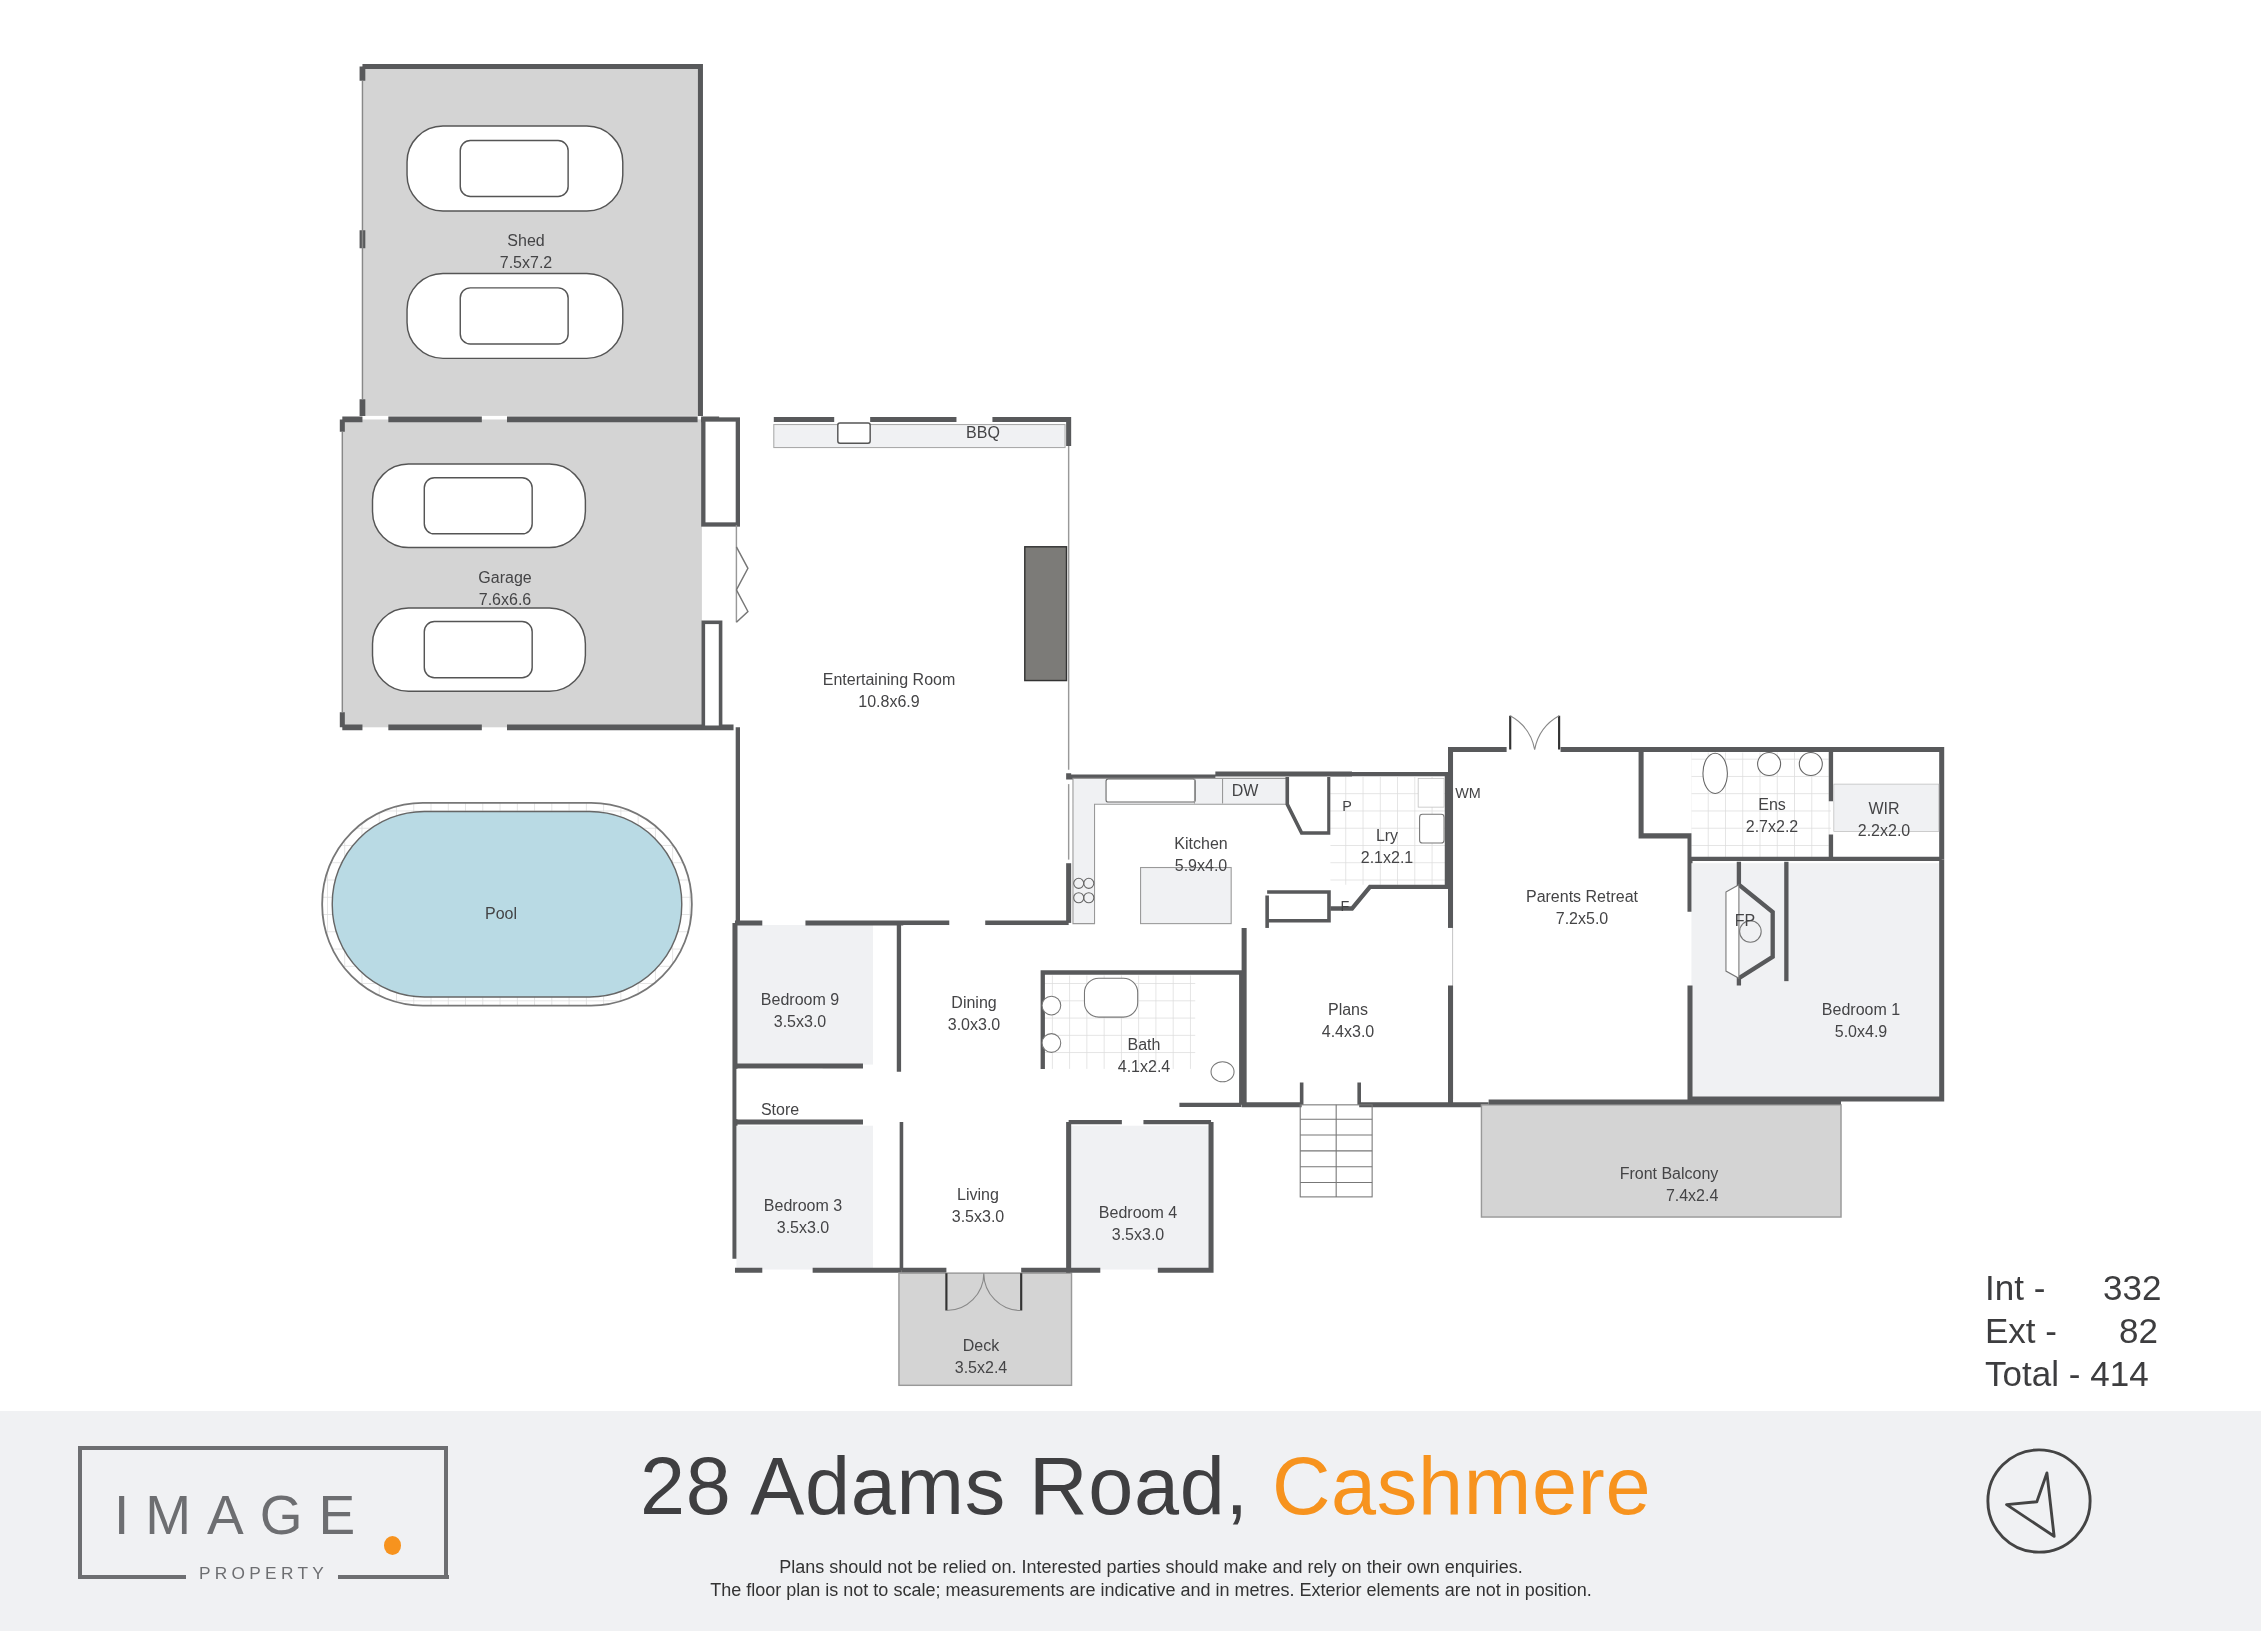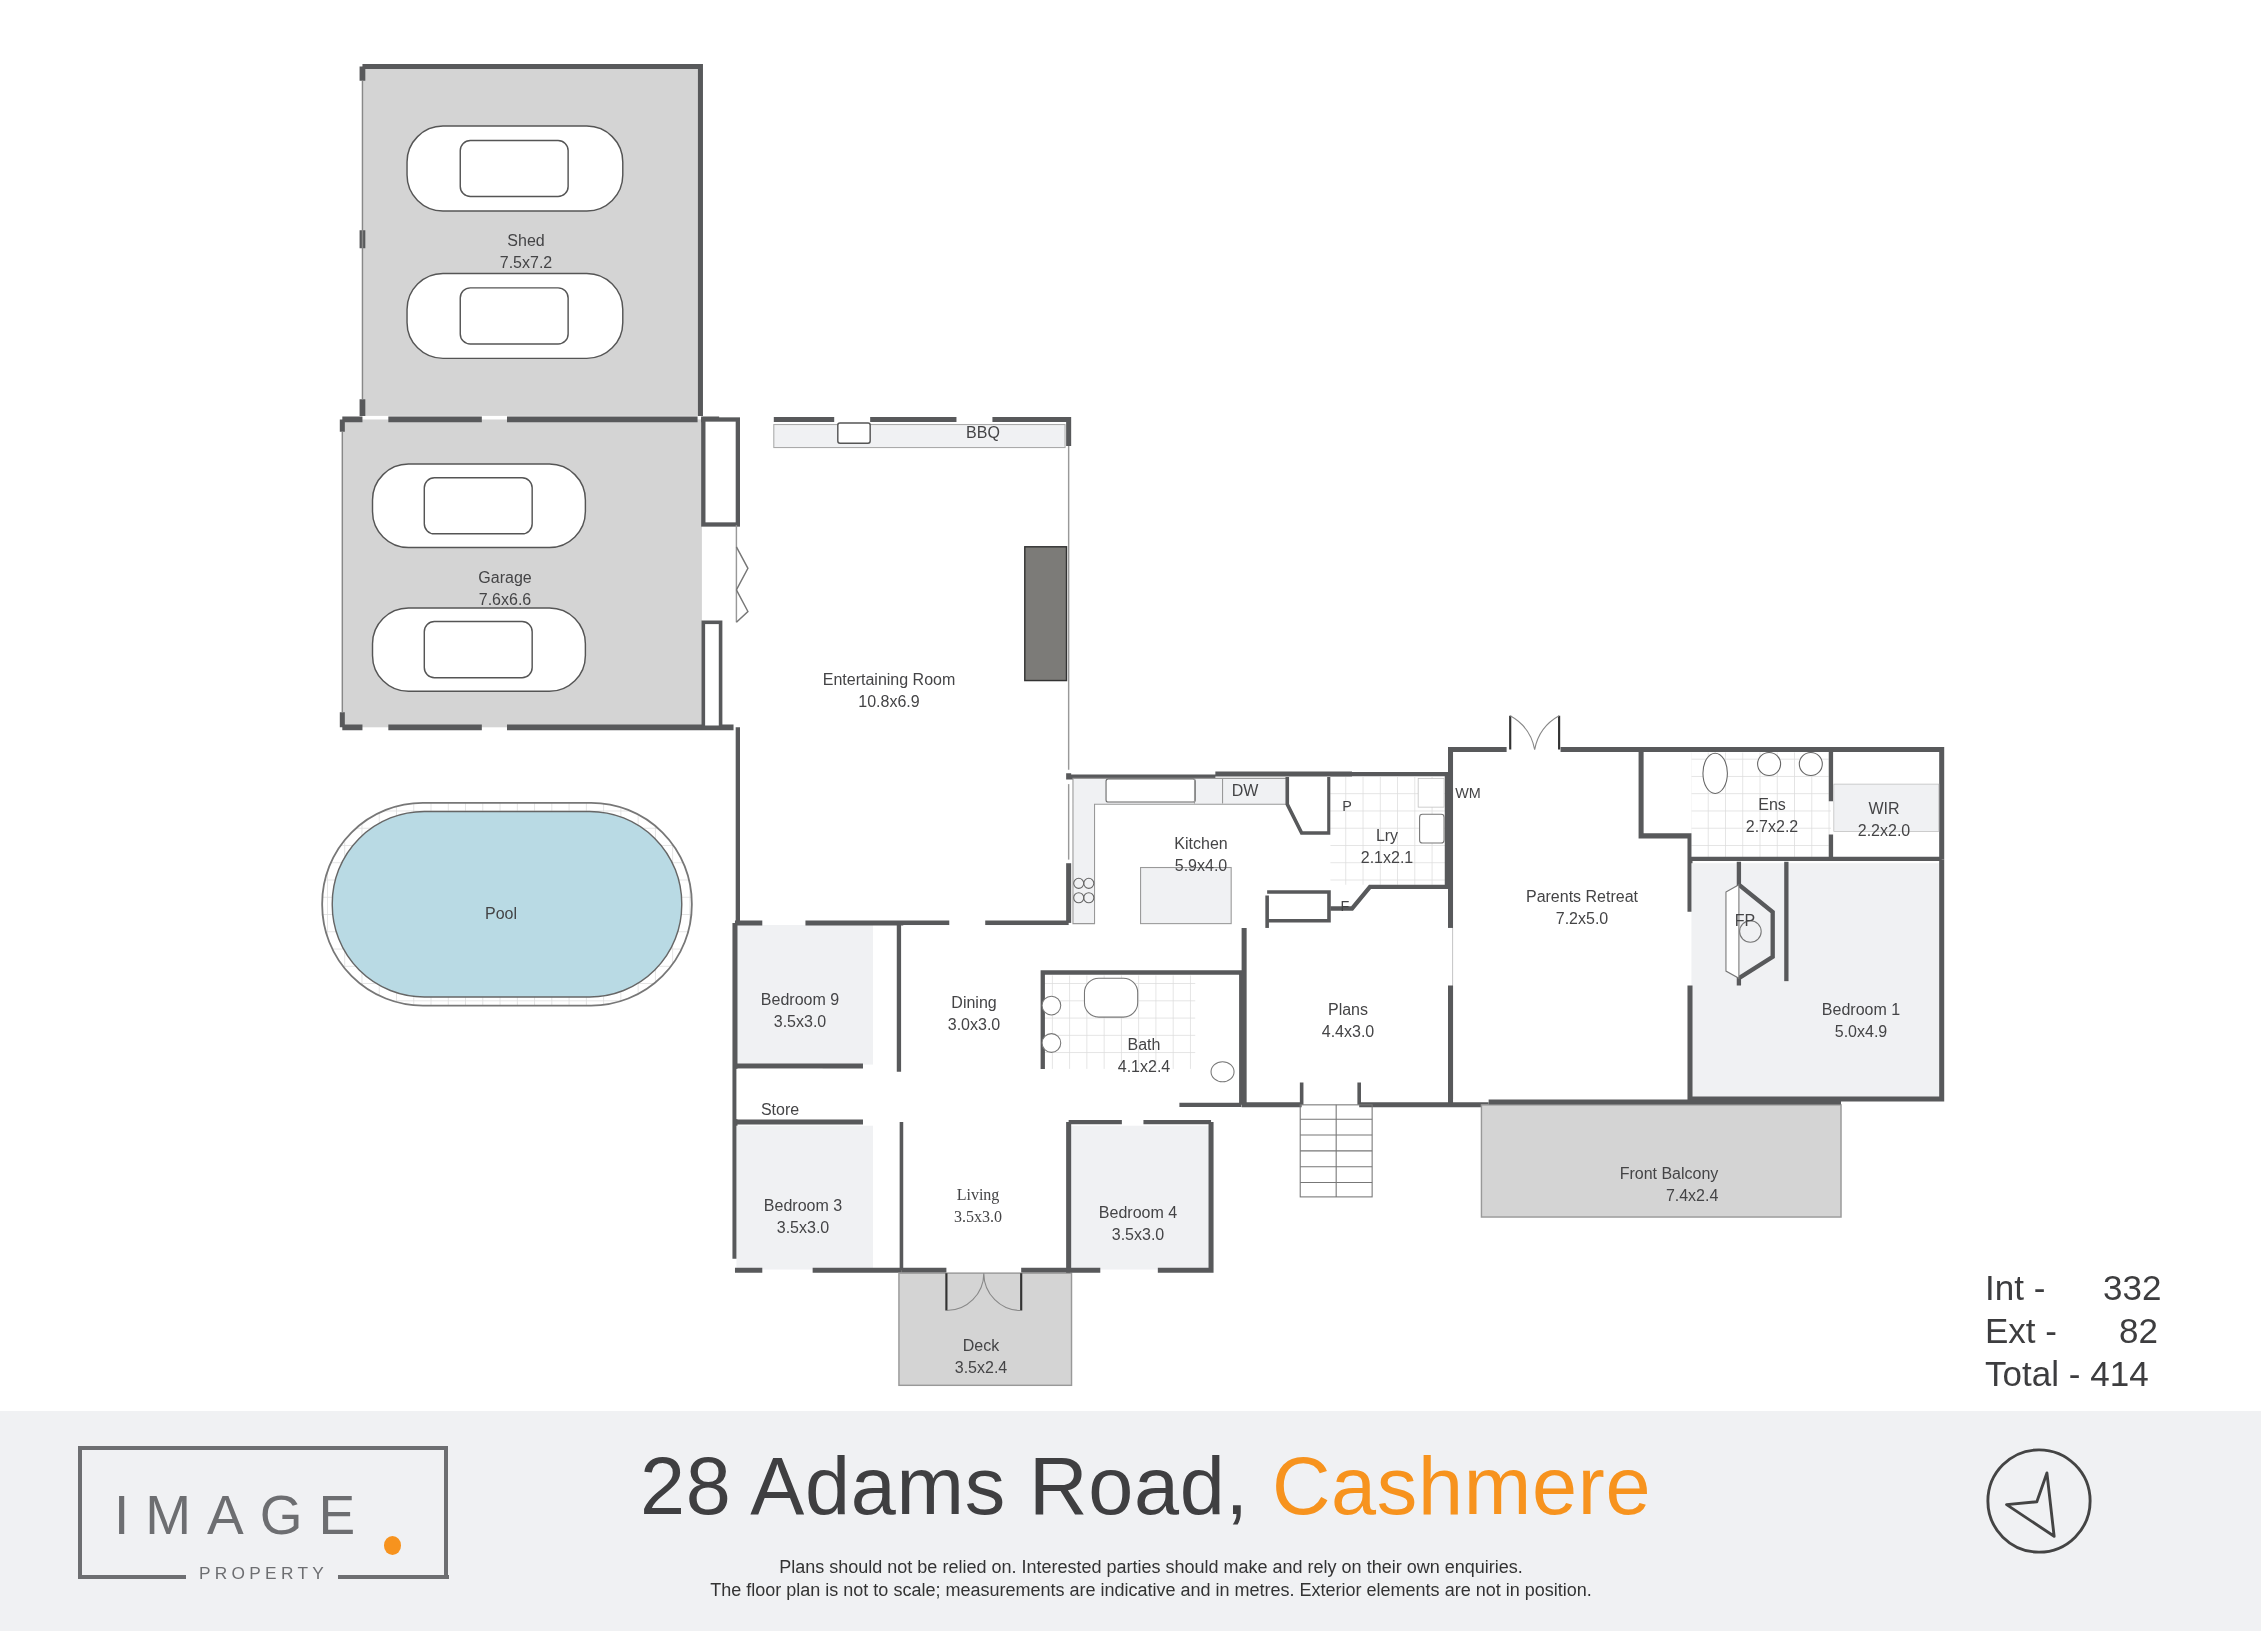--- a/index.html
+++ b/index.html
@@ -244,21 +244,21 @@
   <span class="n">Plans</span>
     <span class="d">4.4x3.0</span>
 </div>
 <div class="lbl" style="left:780px; top:1094px;">
   <span class="n">Store</span>
 </div>
 <div class="lbl" style="left:803px; top:1201px;">
   <span class="n">Bedroom 3</span>
     <span class="d">3.5x3.0</span>
 </div>
-<div class="lbl" style="left:978px; top:1190px;font-family:Liberation Serif, serif;">
+<div class="lbl" style="left:978px; top:1190px;">
   <span class="n">Living</span>
     <span class="d">3.5x3.0</span>
 </div>
 <div class="lbl" style="left:1138px; top:1208px;">
   <span class="n">Bedroom 4</span>
     <span class="d">3.5x3.0</span>
 </div>
 <div class="lbl" style="left:981px; top:1341px;">
   <span class="n">Deck</span>
     <span class="d">3.5x2.4</span>

